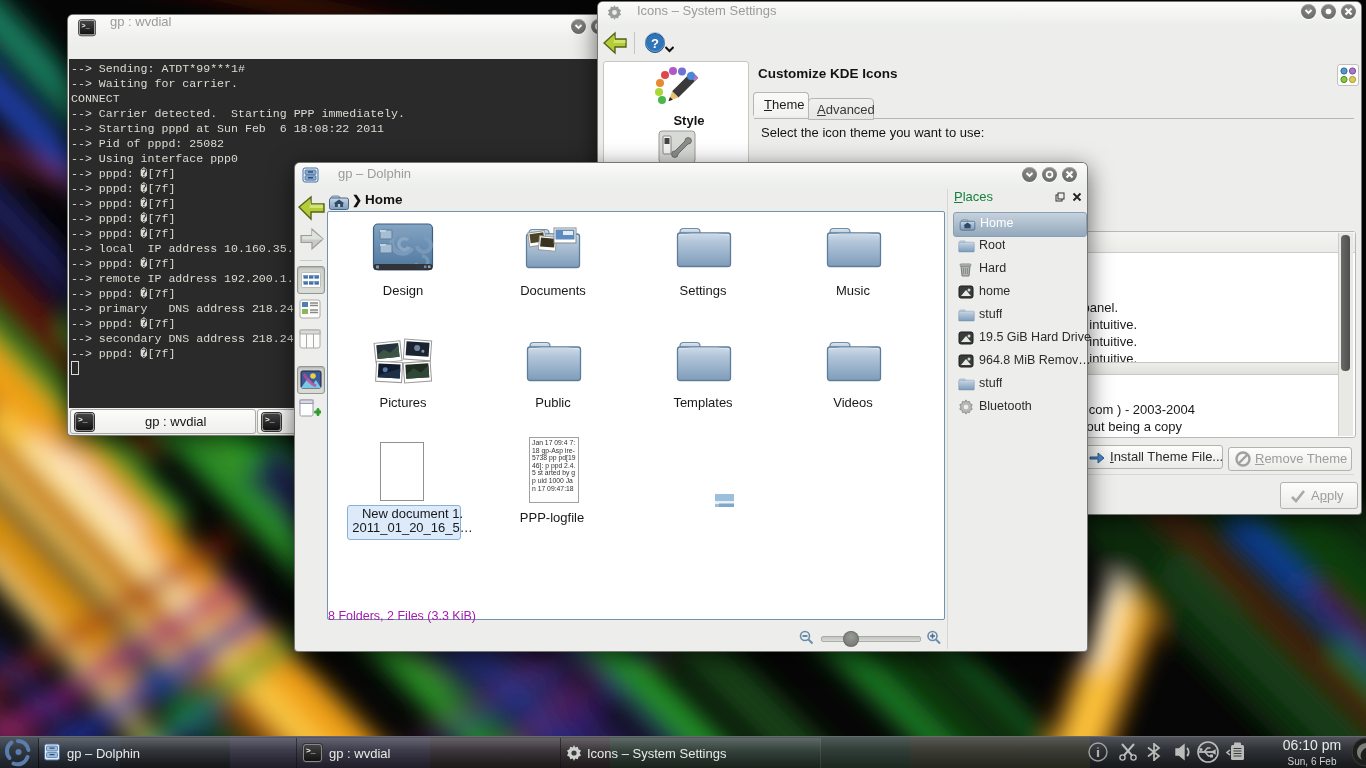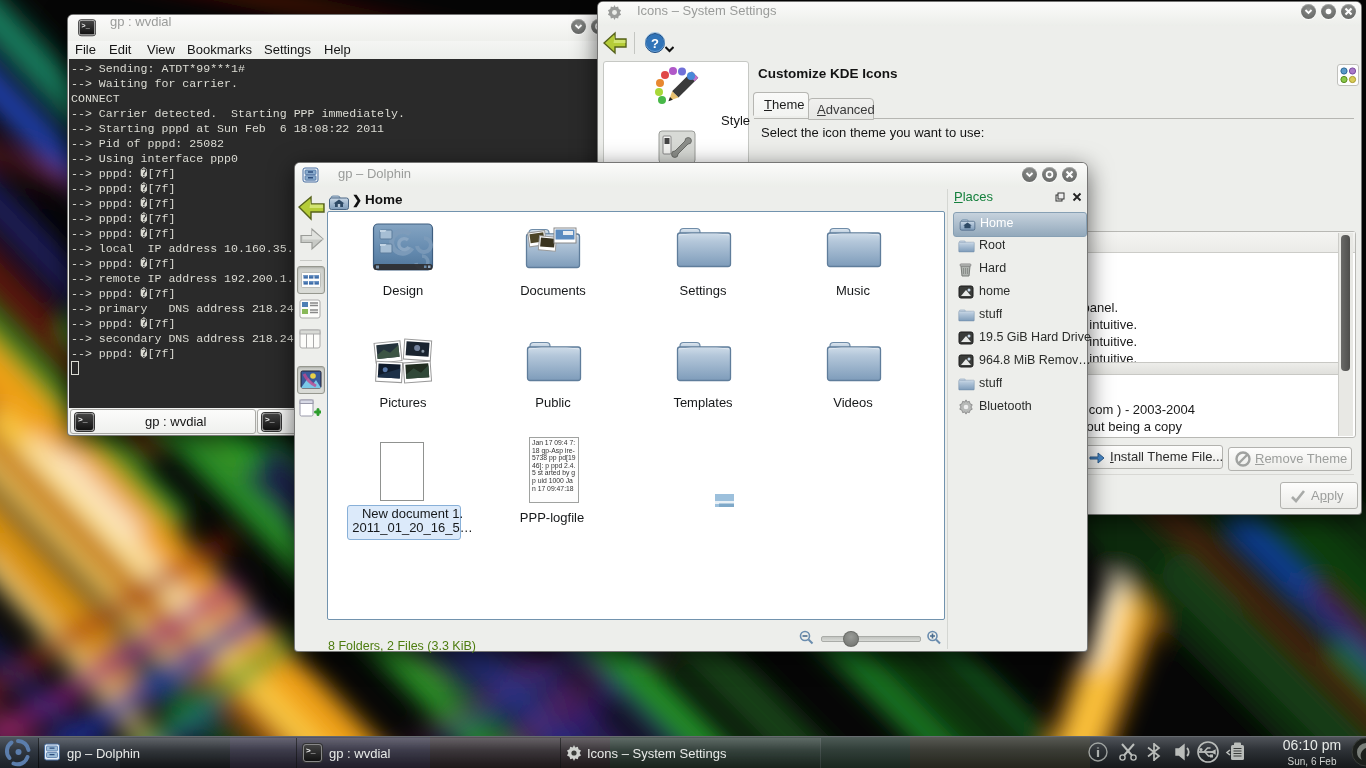--- a/index.html
+++ b/index.html
@@ -214,28 +214,20 @@
         <svg width="15" height="15">
           <path d="M4.5 6l3 3 3-3" stroke="#fff" stroke-width="1.8" fill="none"></path>
         </svg>
       </div>
       <div class="wb">
         <svg width="15" height="15">
           <circle cx="7.5" cy="7.5" r="2.6" stroke="#fff" stroke-width="1.6" fill="none"></circle>
         </svg>
       </div>
     </div>
-  <div class="menu">
-      <span style="left:7px">File</span>
-      <span style="left:41px">Edit</span>
-      <span style="left:79px">View</span>
-      <span style="left:119px">Bookmarks</span>
-      <span style="left:196px">Settings</span>
-      <span style="left:256px">Help</span>
-    </div>
   <div id="console"><div class="pad">--&gt; Sending: ATDT*99***1#
 --&gt; Waiting for carrier.
 CONNECT
 --&gt; Carrier detected.  Starting PPP immediately.
 --&gt; Starting pppd at Sun Feb  6 18:08:22 2011
 --&gt; Pid of pppd: 25082
 --&gt; Using interface ppp0
 --&gt; pppd: �[7f]
 --&gt; pppd: �[7f]
 --&gt; pppd: �[7f]
@@ -304,21 +296,21 @@
           <path d="M26.5 35.5l2 4.2 2-4.2z" fill="#222"></path>
         </g>
       <circle cx="11" cy="8" r="4" fill="#e04848"></circle>
         <circle cx="19" cy="4" r="4" fill="#b058c8"></circle>
         <circle cx="28" cy="4.5" r="4" fill="#7070d8"></circle>
       <circle cx="6" cy="16" r="4" fill="#e88830"></circle>
         <circle cx="5" cy="25" r="4" fill="#a8d838"></circle>
         <circle cx="8" cy="33" r="4" fill="#48b848"></circle>
       <circle cx="37" cy="9" r="4" fill="#4888d8"></circle>
     </svg>
-    <div class="abs" style="left:2px;top:51px;width:100%;text-align:right;font-weight:normal;font-size:13px;color:#141414">Style</div>
+    <div class="abs" style="left:13px;top:51px;width:100%;text-align:center;font-weight:bold;font-size:13px;color:#141414">Style</div>
     <svg class="abs" width="38" height="34" viewBox="0 0 38 34" style="left:54px;top:68px">
       <rect x="1" y="1" width="36" height="32" rx="3" fill="#d8dad6" stroke="#9a9c98"></rect>
       <rect x="5" y="6" width="8" height="18" rx="1" fill="#f4f4f2" stroke="#888"></rect>
       <rect x="6.5" y="8" width="5" height="6" fill="#444"></rect>
       <path d="M20 24l10-10a3.2 3.2 0 1 0-3-3l-10 10a3.2 3.2 0 1 0 3 3z" fill="#8c8e8a" stroke="#6a6c68"></path>
     </svg>
   </div>
   <div class="abs" style="left:160px;top:64px;font-size:13.5px;font-weight:bold;color:#141414">Customize KDE Icons</div>
   <svg class="abs" width="22" height="22" viewBox="0 0 22 22" style="left:739px;top:62px">
     <rect x="0.5" y="0.5" width="21" height="21" rx="2.5" fill="#fdfdfd" stroke="#c0c0bc"></rect>
@@ -671,21 +663,21 @@
       </div>
     <div class="pl-row" style="top:188px">
         <svg width="16" height="16" viewBox="0 0 18 18">
           <path d="M9 1l1.2 2.4 2.6-.7.7 2.6L16 6.5 14.6 9 16 11.5l-2.5 1.2-.7 2.6-2.6-.7L9 17l-1.2-2.4-2.6.7-.7-2.6L2 11.5 3.4 9 2 6.5l2.5-1.2.7-2.6 2.6.7z" fill="#b8bab8" stroke="#888"></path>
           <circle cx="9" cy="9" r="2.6" fill="#eee"></circle>
         </svg>
         <span class="tx">Bluetooth</span>
       </div>
   </div>
 
-  <div class="abs" style="left:33px;top:476px;font-size:12.5px;color:#4d7c0f">8 Folders, 2 Files (3.3 KiB)</div>
+  <div class="abs" style="left:33px;top:446px;font-size:12.5px;color:#a21caf">8 Folders, 2 Files (3.3 KiB)</div>
   <svg class="abs" width="15" height="15" style="left:504px;top:467px" viewBox="0 0 15 15">
       <circle cx="6" cy="6" r="4.5" fill="none" stroke="#6a8cae" stroke-width="1.6"></circle>
       <path d="M9.5 9.5l4 4" stroke="#6a8cae" stroke-width="2"></path>
       <path d="M3.5 6h5" stroke="#4a6c8e" stroke-width="1.6"></path>
     </svg>
   <div class="abs" style="left:526px;top:473px;width:98px;height:4px;background:linear-gradient(#c2c4c0,#d8dad6);border-radius:2px;border:1px solid #aaaca8"></div>
   <div class="abs" style="left:548px;top:468px;width:14px;height:14px;border-radius:50%;background:radial-gradient(circle at 50% 35%,#9a9c98,#6e706c);border:1px solid #54565279"></div>
   <svg class="abs" width="16" height="15" style="left:631px;top:467px" viewBox="0 0 16 15">
       <circle cx="6.5" cy="6" r="4.5" fill="none" stroke="#6a8cae" stroke-width="1.6"></circle>
       <path d="M10 9.5l4 4" stroke="#6a8cae" stroke-width="2"></path>

